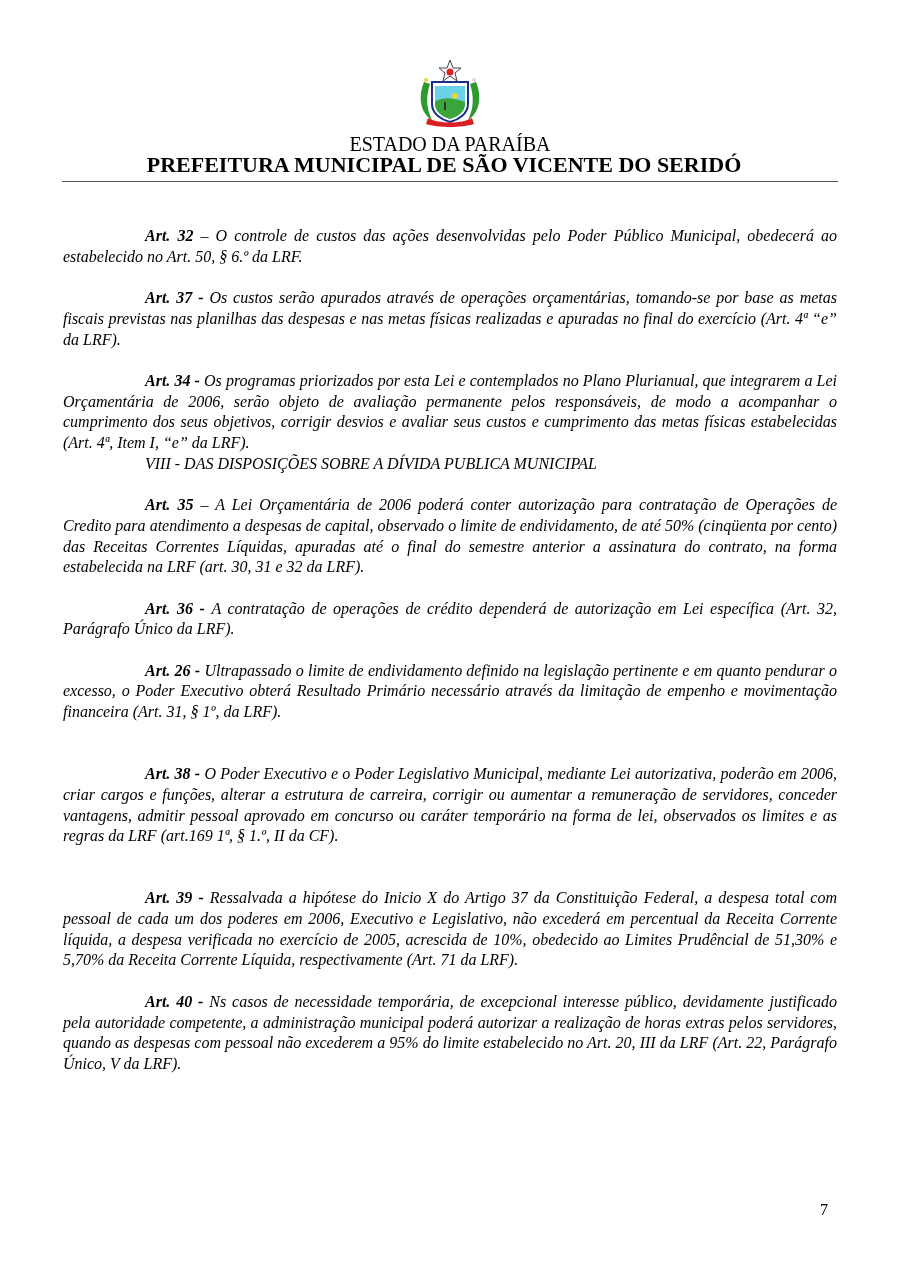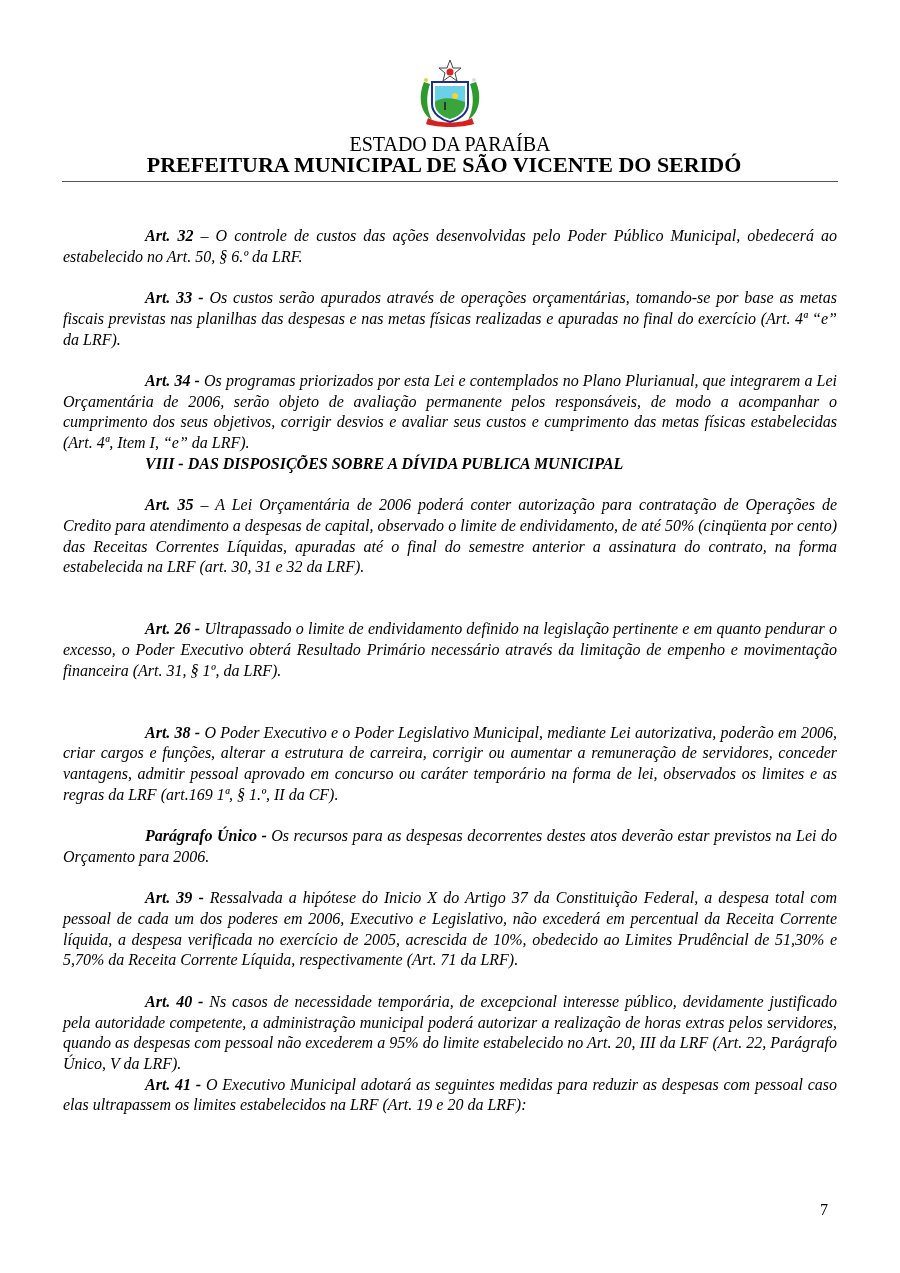--- a/index.html
+++ b/index.html
@@ -60,21 +60,21 @@
     .para {
       margin: 0;
       text-align: justify;
       text-indent: 82px;
     }
     .para b { font-style: italic; }
     .gap { height: 20.7px; }
     .heading {
       margin: 0;
       padding-left: 82px;
-      font-weight: bold;
+      font-weight: normal;
       font-style: italic;
     }
     .page-num {
       position: absolute;
       top: 1201px;
       left: 820px;
       font-size: 16px;
     }
   </style>
 </head>
@@ -103,44 +103,43 @@
 
 <div class="state">ESTADO DA PARAÍBA</div>
 <div class="pref">PREFEITURA MUNICIPAL DE SÃO VICENTE DO SERIDÓ</div>
 <div class="rule"></div>
 
 <div class="content">
 
   <p class="para"><b>Art. 32</b><span> – </span><span>O controle de custos das ações desenvolvidas pelo Poder Público Municipal, obedecerá ao estabelecido no Art. 50, § 6.º da LRF.</span></p>
   <div class="gap"></div>
 
-  <p class="para"><b>Art. 33</b><b> - </b><span>Os custos serão apurados através de operações orçamentárias, tomando-se por base as metas fiscais previstas nas planilhas das despesas e nas metas físicas realizadas e apuradas no final do exercício (Art. 4ª “e” da LRF).</span></p>
+  <p class="para"><b>Art. 37</b><b> - </b><span>Os custos serão apurados através de operações orçamentárias, tomando-se por base as metas fiscais previstas nas planilhas das despesas e nas metas físicas realizadas e apuradas no final do exercício (Art. 4ª “e” da LRF).</span></p>
   <div class="gap"></div>
 
   <p class="para"><b>Art. 34</b><b> - </b><span>Os programas priorizados por esta Lei e contemplados no Plano Plurianual, que integrarem a Lei Orçamentária de 2006, serão objeto de avaliação permanente pelos responsáveis, de modo a acompanhar o cumprimento dos seus objetivos, corrigir desvios e avaliar seus custos e cumprimento das metas físicas estabelecidas (Art. 4ª, Item I, “e” da LRF).</span></p>
   <p class="heading">VIII -  DAS DISPOSIÇÕES SOBRE A DÍVIDA PUBLICA MUNICIPAL</p>
   <div class="gap"></div>
 
   <p class="para"><b>Art. 35</b><span> – </span><span>A  Lei Orçamentária de 2006 poderá conter autorização para contratação de Operações de Credito para atendimento a despesas de capital, observado o limite de endividamento, de até 50% (cinqüenta por cento) das Receitas Correntes Líquidas, apuradas até o final do semestre anterior a assinatura do contrato, na forma estabelecida na LRF (art. 30, 31 e 32 da LRF).</span></p>
   <div class="gap"></div>
 
+  <p class="para"><b>Art. 36</b><b> - </b><span>A contratação de operações  de crédito dependerá de autorização em Lei específica (Art. 32, Parágrafo Único da LRF).</span></p>
   <div class="gap"></div>
 
   <p class="para"><b>Art. 26</b><b> - </b><span>Ultrapassado o limite de endividamento definido na legislação pertinente e em quanto pendurar o excesso, o Poder Executivo obterá Resultado Primário necessário através da limitação de empenho e movimentação financeira (Art. 31, § 1º, da LRF).</span></p>
   <div class="gap"></div>
 
   <div class="gap"></div>
 
   <p class="para"><b>Art. 38</b><b> -  </b><span>O Poder Executivo e o Poder Legislativo Municipal, mediante Lei autorizativa, poderão em 2006, criar cargos e funções, alterar a estrutura de carreira, corrigir ou aumentar a remuneração de servidores, conceder vantagens, admitir pessoal aprovado em concurso ou caráter temporário na forma de lei, observados os limites e as regras da LRF (art.169  1ª, § 1.º, II da CF).</span></p>
   <div class="gap"></div>
 
-  <p class="para"><b>Parágrafo Único</b><b> - </b><span>Os recursos para as despesas decorrentes destes atos deverão estar previstos na Lei do Orçamento para 2006.</span></p>
   <div class="gap"></div>
 
   <p class="para"><b>Art. 39</b><b> - </b><span>Ressalvada a hipótese do Inicio X do Artigo 37 da Constituição Federal, a despesa total com pessoal de cada um dos poderes em 2006, Executivo e Legislativo, não excederá em percentual da Receita Corrente líquida, a despesa verificada no exercício de 2005, acrescida de 10%, obedecido ao Limites Prudêncial de 51,30% e 5,70% da Receita Corrente Líquida, respectivamente (Art. 71 da LRF).</span></p>
   <div class="gap"></div>
 
   <p class="para"><b>Art. 40</b><b> - </b><span>Ns casos de necessidade temporária, de excepcional interesse público, devidamente justificado pela autoridade competente, a administração municipal poderá autorizar a realização de horas extras pelos servidores, quando as despesas com pessoal não excederem a 95% do limite estabelecido no Art. 20, III da LRF (Art. 22, Parágrafo Único, V da LRF).</span></p>
 
-  <p class="para"><b>Art. 41</b><b> - </b><span>O Executivo Municipal adotará as seguintes medidas para reduzir as despesas com pessoal caso elas ultrapassem os limites estabelecidos na LRF (Art. 19 e 20 da LRF):</span></p>
 </div>
 
 <div class="page-num">7</div>
 
 </body></html>

